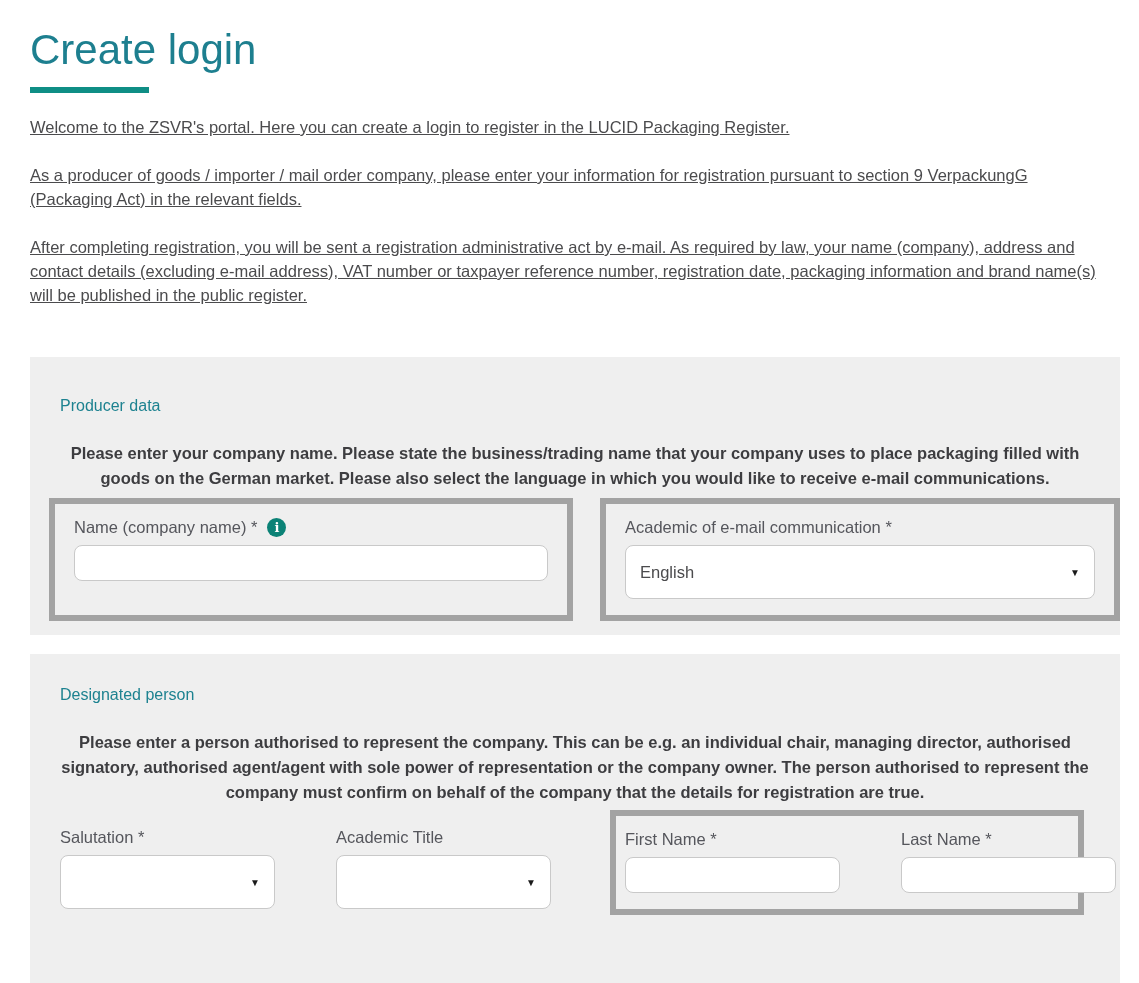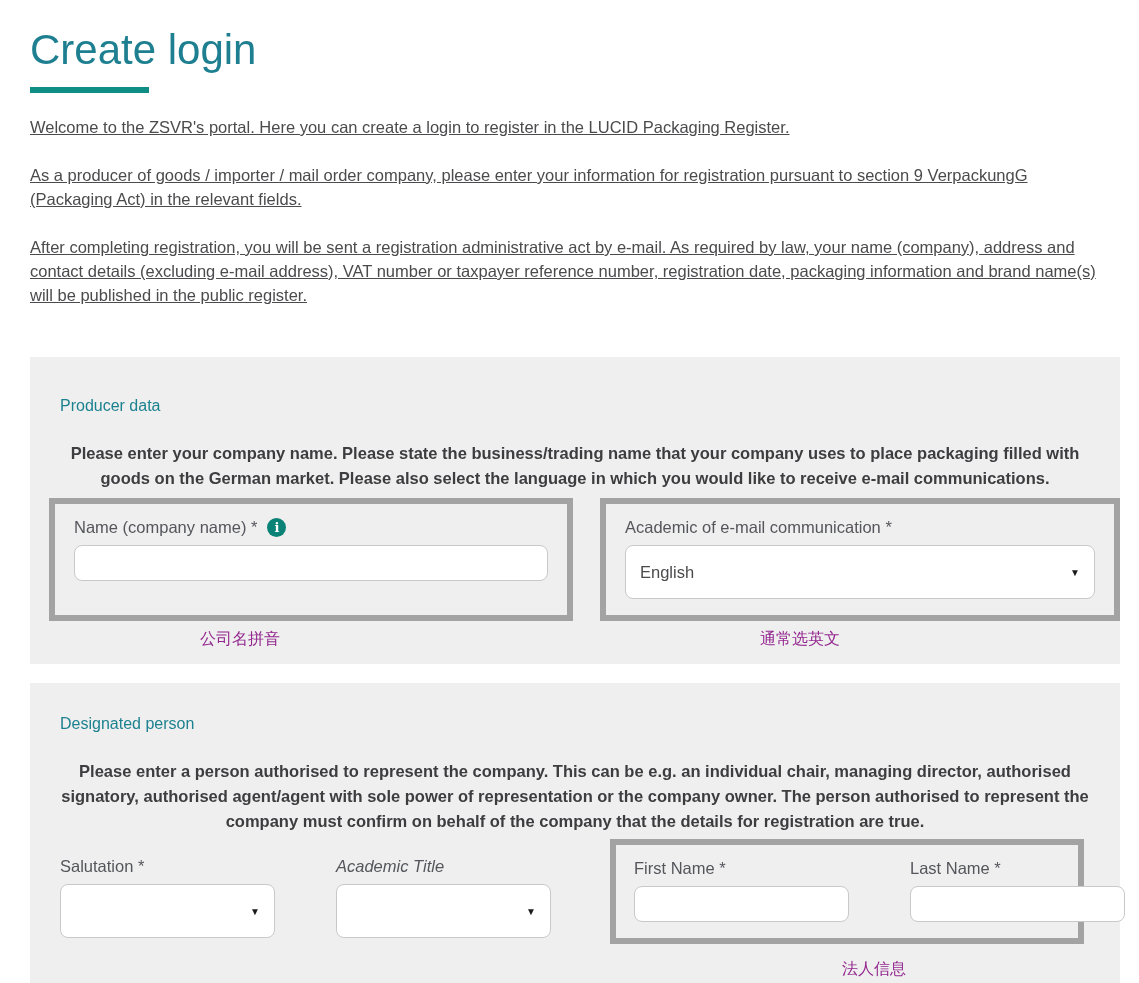--- a/index.html
+++ b/index.html
@@ -109,26 +109,26 @@
   .annotation { color: #93278f; font-size: 16px; white-space: nowrap; }
   .ann-company { margin-left: 170px; }
   .ann-language { margin-left: 480px; }
 
   .fields-row {
     display: flex; align-items: flex-start;
     margin: 5px 0 0 30px;
   }
   .plain-group { width: 215px; padding-top: 18px; }
   .plain-group.salutation { margin-right: 61px; }
-  .plain-group.academic { margin-right: 47px; font-style: italic; }
+  .plain-group.academic { margin-right: 47px; }
 
   .hl-box.person {
     width: 474px;
     display: flex; gap: 61px;
-    padding: 14px 10px 16px 18px;
+    padding: 14px 10px 16px 9px;
   }
   .name-group { width: 215px; }
   .name-group .text-input { width: 215px; }
 
   .ann-person { display: block; margin: 15px 0 0 812px; }
 </style>
 </head>
 <body>
 
 <div class="page">
@@ -155,24 +155,20 @@
 
       <div class="hl-box language">
         <span class="field-label">Academic of e-mail communication *</span>
         <div class="select">
           <span>English</span>
           <span class="arrow">▼</span>
         </div>
       </div>
     </div>
 
-    <div class="ann-row">
-      <span class="annotation ann-company">公司名拼音</span>
-      <span class="annotation ann-language">通常选英文</span>
-    </div>
   </section>
 
   <section class="panel second">
     <h2 class="panel-heading">Designated person</h2>
     <p class="panel-intro">Please enter a person authorised to represent the company. This can be e.g. an individual chair, managing director, authorised signatory, authorised agent/agent with sole power of representation or the company owner. The person authorised to represent the company must confirm on behalf of the company that the details for registration are true.</p>
 
     <div class="fields-row">
       <div class="plain-group salutation">
         <span class="field-label">Salutation *</span>
         <div class="select">
@@ -194,16 +190,15 @@
           <span class="field-label">First Name *</span>
           <input class="text-input" type="text" value="" style="">
         </div>
         <div class="name-group">
           <span class="field-label">Last Name *</span>
           <input class="text-input" type="text" value="" style="">
         </div>
       </div>
     </div>
 
-    <span class="annotation ann-person">法人信息</span>
   </section>
 
 </div>
 
 </body></html>

